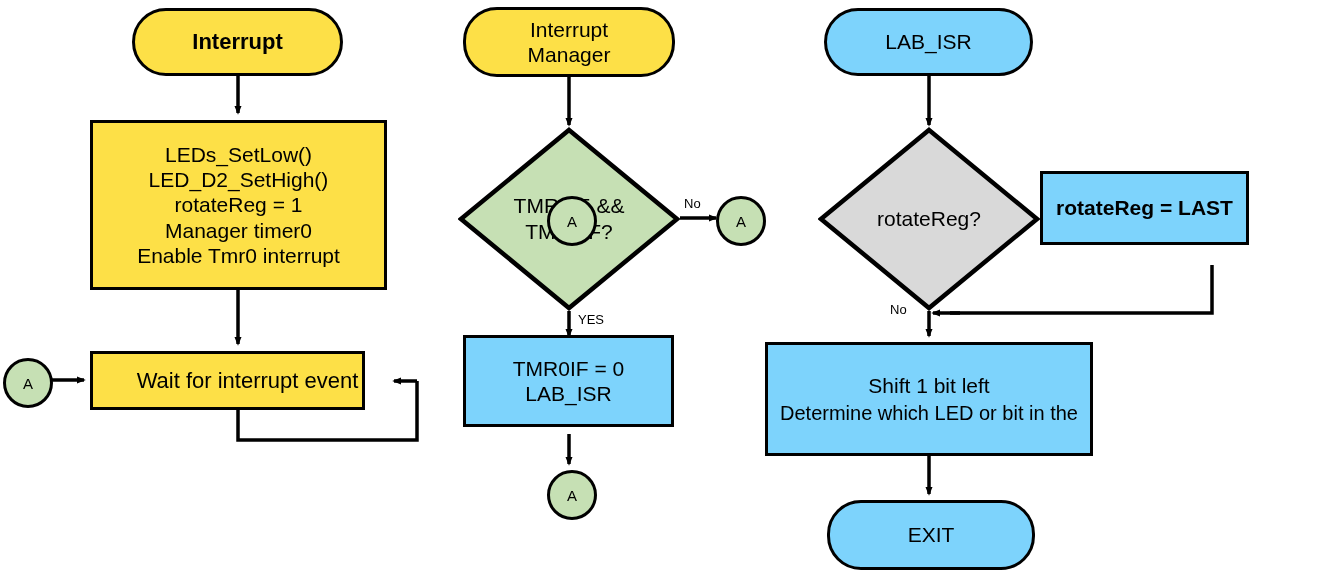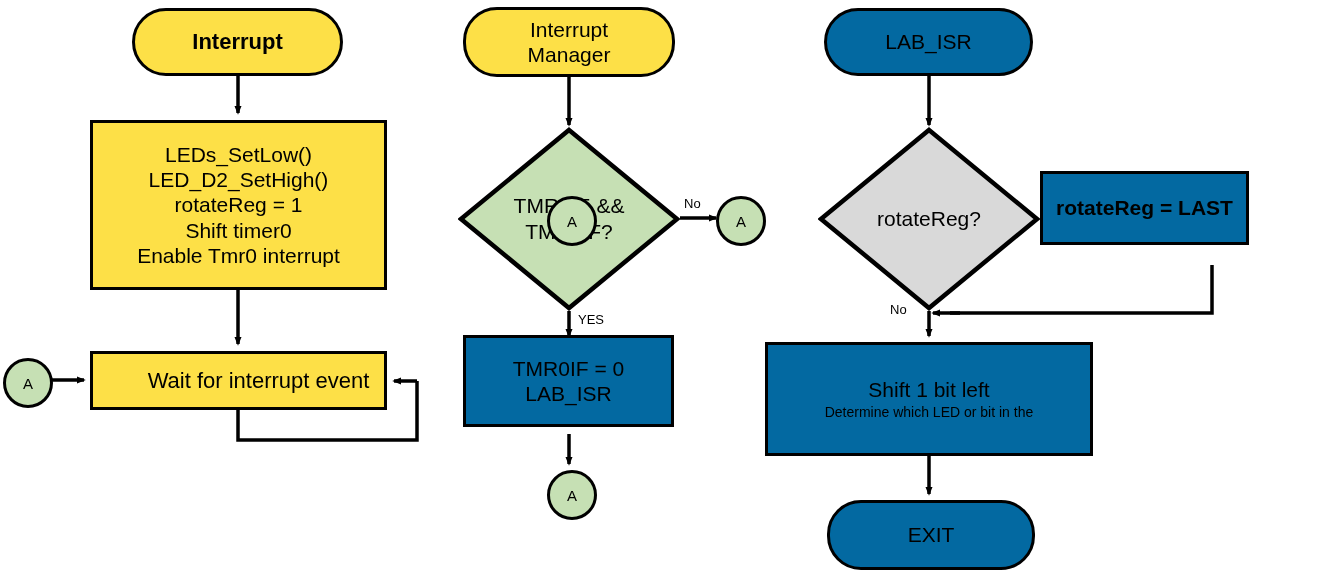--- a/index.html
+++ b/index.html
@@ -3,31 +3,31 @@
 <meta charset="utf-8">
 <style>
   html,body{margin:0;padding:0;background:#ffffff;}
   body{width:1322px;height:581px;font-family:"Liberation Sans",sans-serif;overflow:hidden;}
   #canvas{position:relative;width:1322px;height:581px;}
   svg.layer{position:absolute;left:0;top:0;width:1322px;height:581px;}
   .node{position:absolute;box-sizing:border-box;display:flex;align-items:center;justify-content:center;text-align:center;color:#000;}
   .rect{border:3px solid #000;}
   .term{border:3px solid #000;border-radius:34px;}
   .green{background:#fde047;}
-  .gray{background:#0369a1;}
+  .gray{background:#7dd3fc;}
   .conn{position:absolute;border:3px solid #000;border-radius:50%;background:#c6e0b4;
         display:flex;align-items:center;justify-content:center;font-size:15px;}
   .lbl{position:absolute;font-size:13px;color:#000;white-space:nowrap;text-align:right;}
   .multi{display:flex;flex-direction:column;align-items:center;justify-content:center;line-height:1.20;}
   .diamond-wrap{position:absolute;}
   .diamond-txt{position:absolute;left:0;top:0;width:100%;height:100%;
        display:flex;flex-direction:column;align-items:center;justify-content:center;line-height:1.25;}
   .t22{font-size:22px;}
   .t21{font-size:21px;}
-  .t17{font-size:14px;}
+  .t17{font-size:20px;}
   .bold{font-weight:bold;}
 </style>
 </head>
 <body>
 
 <div id="canvas">
 
   <svg class="layer" viewBox="0 0 1322 581">
     <defs>
       <marker id="ah" markerWidth="10" markerHeight="10" refX="7.2" refY="3.6" orient="auto" markerUnits="userSpaceOnUse">
@@ -67,25 +67,25 @@
   </svg>
 
   <div class="node term green t22 bold" style="left:132px;top:8px;width:211px;height:68px;">
     <span>Interrupt</span>
   </div>
 
   <div class="node rect green t21 multi" style="left:90px;top:120px;width:297px;height:170px;">
     <span>LEDs_SetLow()</span>
     <span>LED_D2_SetHigh()</span>
     <span>rotateReg = 1</span>
-    <span>Shift timer0</span>
+    <span>Manager timer0</span>
     <span>Enable Tmr0 interrupt</span>
   </div>
 
-  <div class="node rect green t22" style="left:90px;top:351px;width:297px;height:59px;padding-left:40px;">
+  <div class="node rect green t22" style="left:90px;top:351px;width:275px;height:59px;padding-left:40px;">
     <span>Wait for interrupt event</span>
   </div>
 
   <div class="conn" style="left:3px;top:358px;width:44px;height:44px;">
     <span>A</span>
   </div>
 
   <div class="node term green t21 multi" style="left:463px;top:7px;width:212px;height:70px;">
     <span>Interrupt</span>
     <span>Manager</span>

